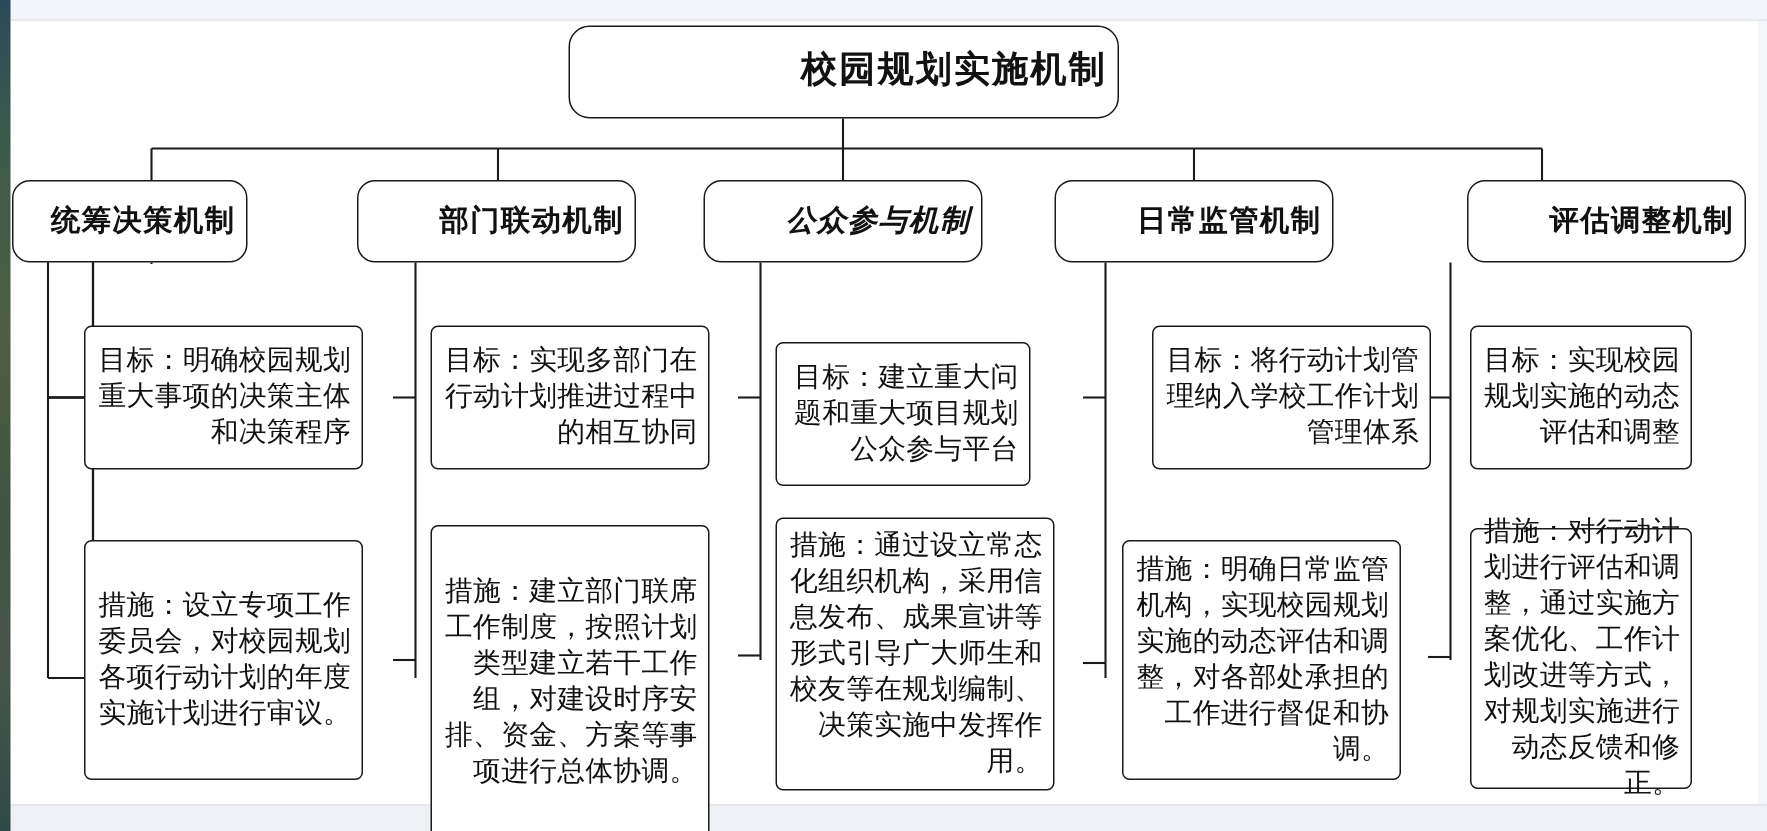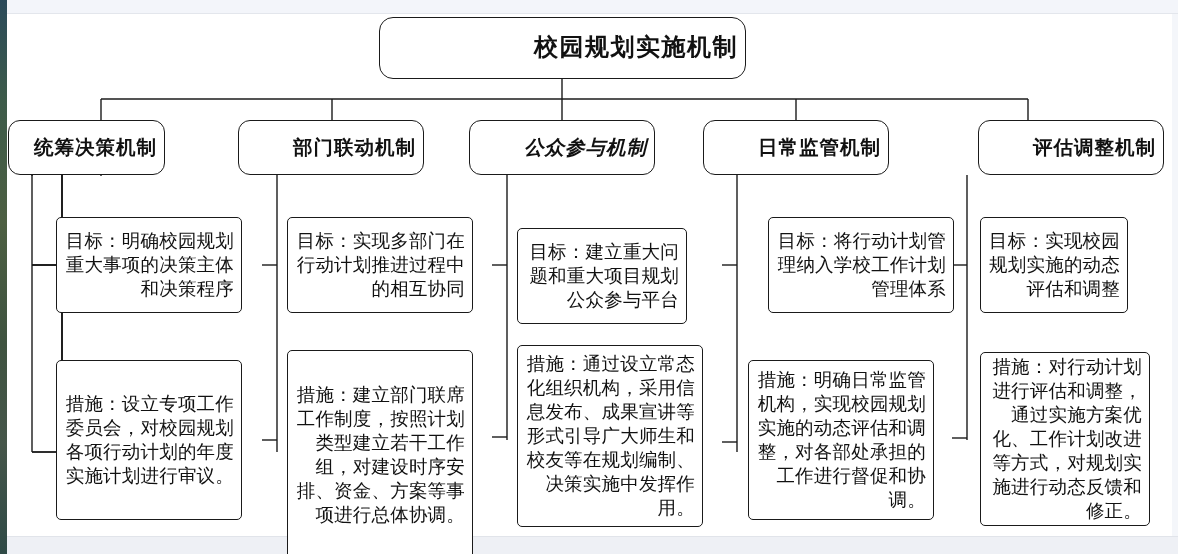--- a/index.html
+++ b/index.html
@@ -195,17 +195,17 @@
   </div>
   <div class="node measure" style="left:287px; top:350px; width:186px; height:210px;">
     <span>措施：建立部门联席工作制度，按照计划类型建立若干工作组，对建设时序安排、资金、方案等事项进行总体协调。</span>
   </div>
   <div class="node measure" style="left:517px; top:345px; width:186px; height:182px;">
     <span>措施：通过设立常态化组织机构，采用信息发布、成果宣讲等形式引导广大师生和校友等在规划编制、决策实施中发挥作用。</span>
   </div>
   <div class="node measure" style="left:748px; top:360px; width:186px; height:160px;">
     <span>措施：明确日常监管机构，实现校园规划实施的动态评估和调整，对各部处承担的工作进行督促和协调。</span>
   </div>
-  <div class="node measure" style="left:980px; top:352px; width:170px; height:174px;">
+  <div class="node measure" style="left:980px; top:352px; width:148px; height:174px;">
     <span>措施：对行动计划进行评估和调整，通过实施方案优化、工作计划改进等方式，对规划实施进行动态反馈和修正。</span>
   </div>
 
 </div>
 
 </body></html>

